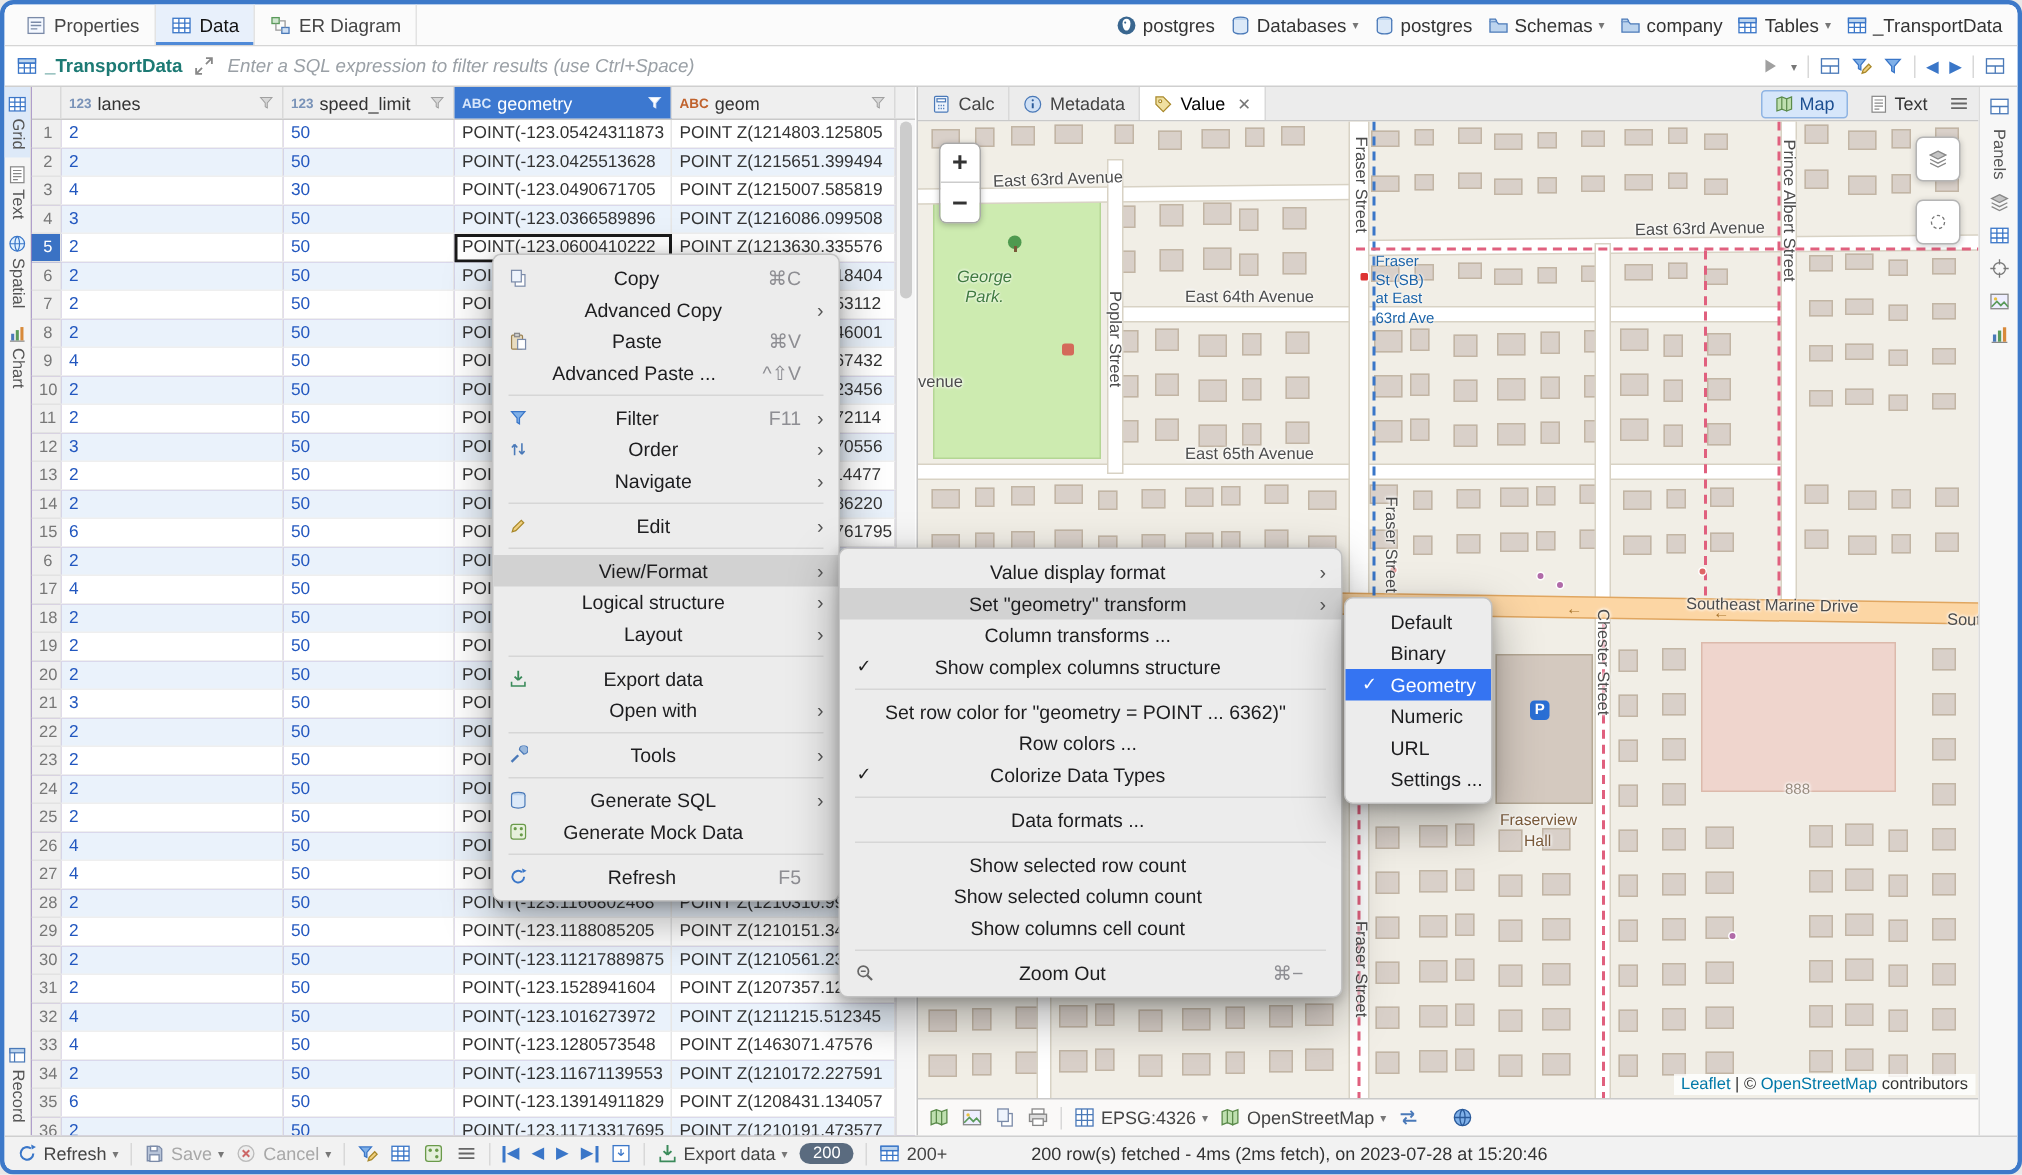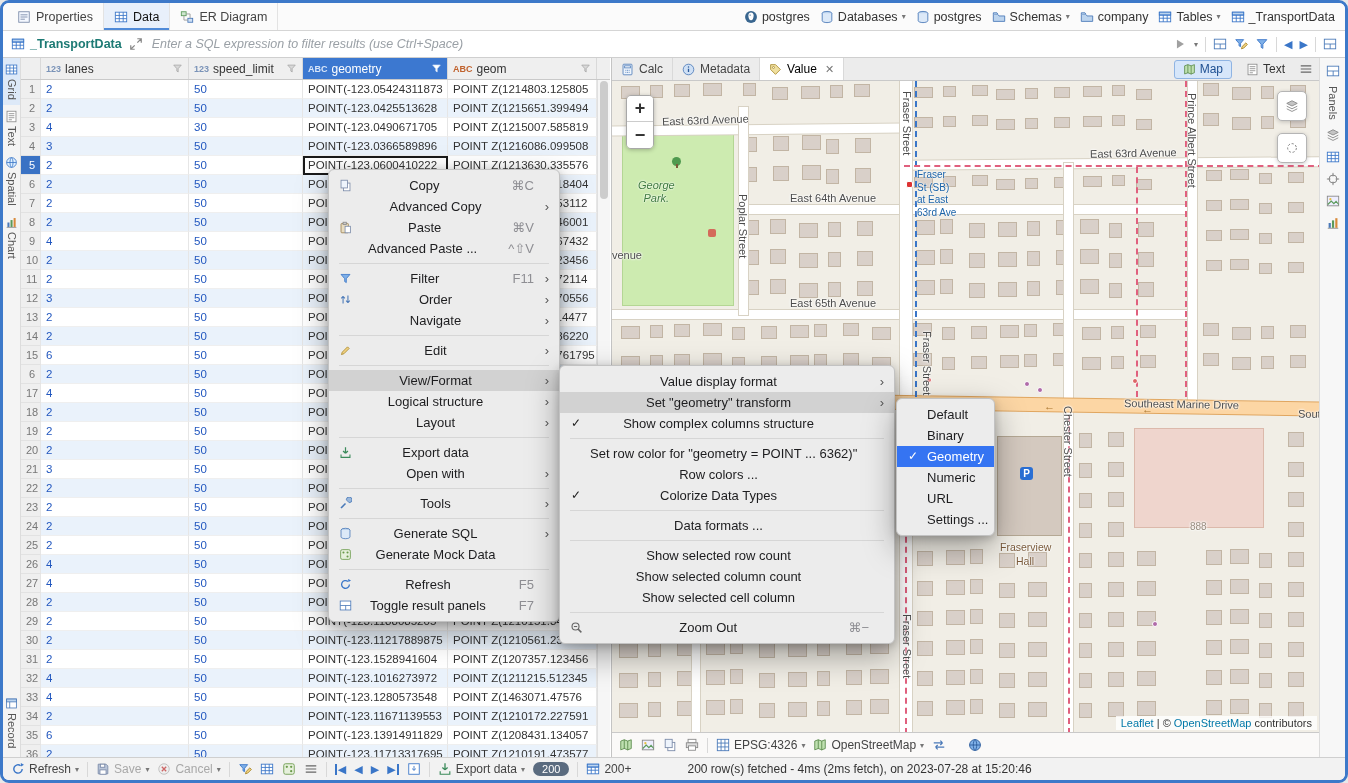--- a/index.html
+++ b/index.html
@@ -1492,46 +1492,41 @@
         <span class="mck ico">
           <svg width="13" height="13" viewBox="0 0 16 16" fill="none" stroke-width="1">
             <path d="M12.8 8A4.8 4.8 0 1 1 11 4.2" fill="none" stroke="#3a76c8" stroke-width="1.6"></path>
             <path d="M11.2 1.2l.4 3.8 3.2-1.9z" fill="#3a76c8"></path>
           </svg>
         </span>
         <span class="mlb">Refresh</span>
         <span class="msc">F5</span>
         <span class="mar"></span>
       </div>
-      <div class="mi">
-        <span class="mck ico">
-          <svg width="13" height="13" viewBox="0 0 16 16" fill="none" stroke-width="1">
-            <rect x="1.5" y="2.5" width="13" height="11" fill="#fff" stroke="#4a79b8"></rect>
-            <path d="M1.5 8h13M8.2 8v5.5" stroke="#4a79b8"></path>
-          </svg>
-        </span>
-        <span class="mlb">Toggle result panels</span>
-        <span class="msc">F7</span>
-        <span class="mar"></span>
-      </div>
     </div>
   <div class="menu" id="fmt-menu">
       <div class="mi">
         <span class="mck"></span>
         <span class="mlb">Value display format</span>
         <span class="msc"></span>
         <span class="mar">›</span>
       </div>
       <div class="mi hl">
         <span class="mck"></span>
         <span class="mlb">Set "geometry" transform</span>
         <span class="msc"></span>
         <span class="mar">›</span>
       </div>
       <div class="mi">
+        <span class="mck"></span>
+        <span class="mlb">Column transforms ...</span>
+        <span class="msc"></span>
+        <span class="mar"></span>
+      </div>
+      <div class="mi">
         <span class="mck chk">✓</span>
         <span class="mlb">Show complex columns structure</span>
         <span class="msc"></span>
         <span class="mar"></span>
       </div>
       <div class="msep"></div>
       <div class="mi">
         <span class="mck"></span>
         <span class="mlb">Set row color for "geometry = POINT ... 6362)"</span>
         <span class="msc"></span>
@@ -1564,21 +1559,21 @@
         <span class="mar"></span>
       </div>
       <div class="mi">
         <span class="mck"></span>
         <span class="mlb">Show selected column count</span>
         <span class="msc"></span>
         <span class="mar"></span>
       </div>
       <div class="mi">
         <span class="mck"></span>
-        <span class="mlb">Show selected cell column</span>
+        <span class="mlb">Show columns cell count</span>
         <span class="msc"></span>
         <span class="mar"></span>
       </div>
       <div class="msep"></div>
       <div class="mi">
         <span class="mck ico">
           <svg width="13" height="13" viewBox="0 0 16 16" fill="none" stroke-width="1">
             <circle cx="6.8" cy="6.8" r="4.3" fill="none" stroke="#666" stroke-width="1.4"></circle>
             <path d="M10 10l4 4" stroke="#666" stroke-width="1.8"></path>
             <path d="M4.8 6.8h4" stroke="#666" stroke-width="1.3"></path>

